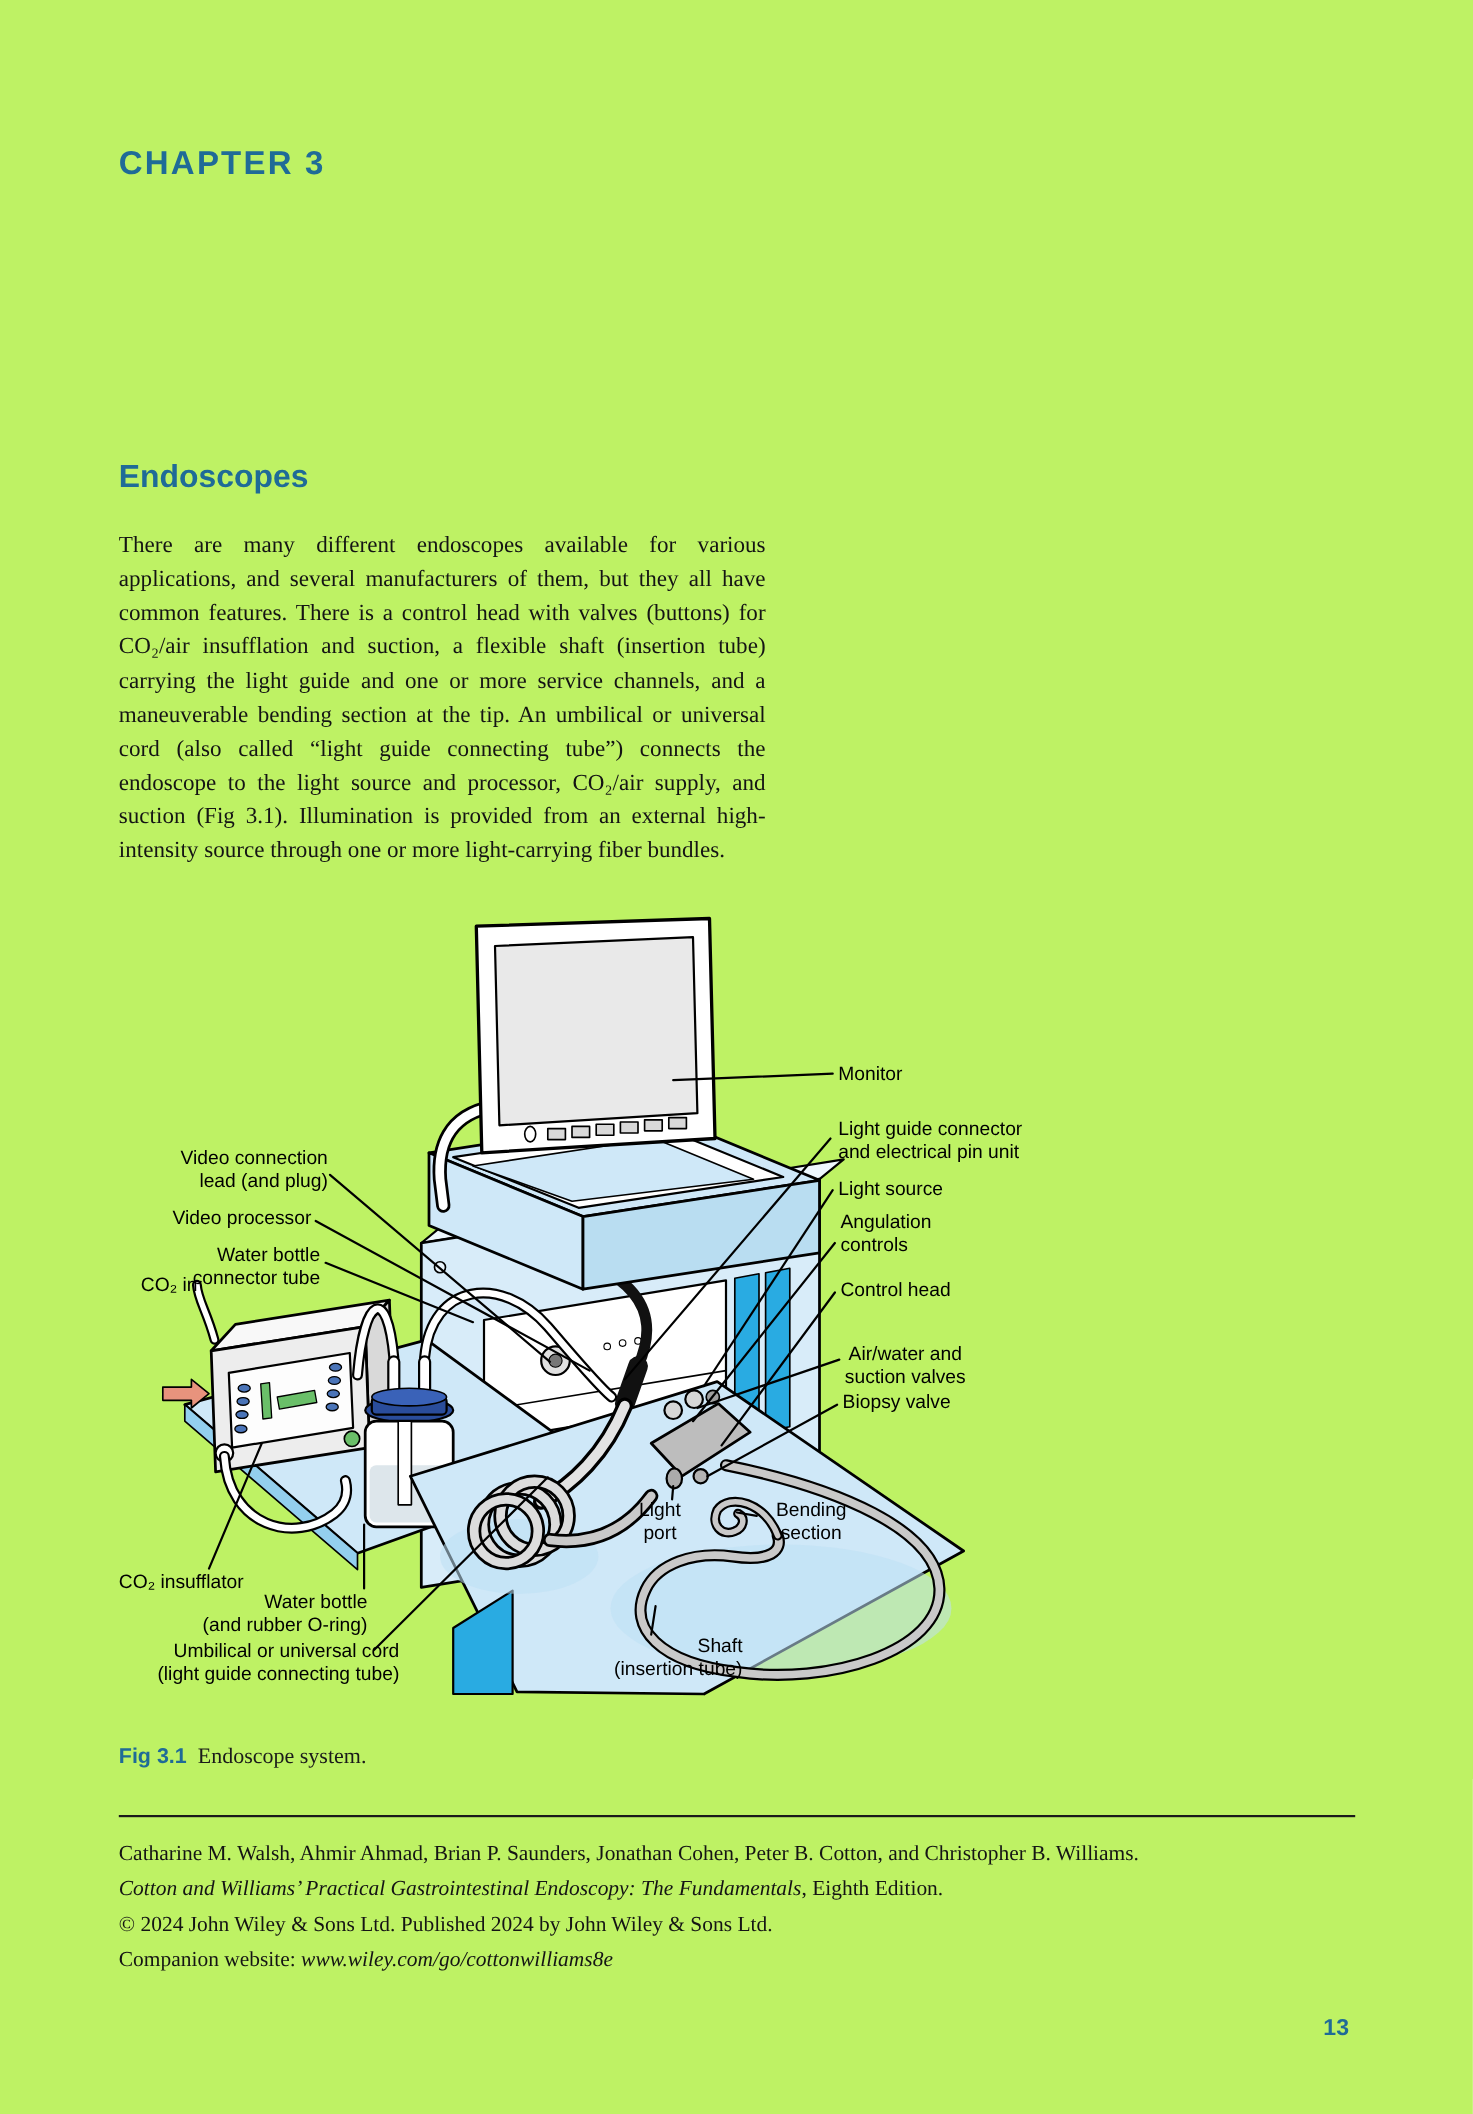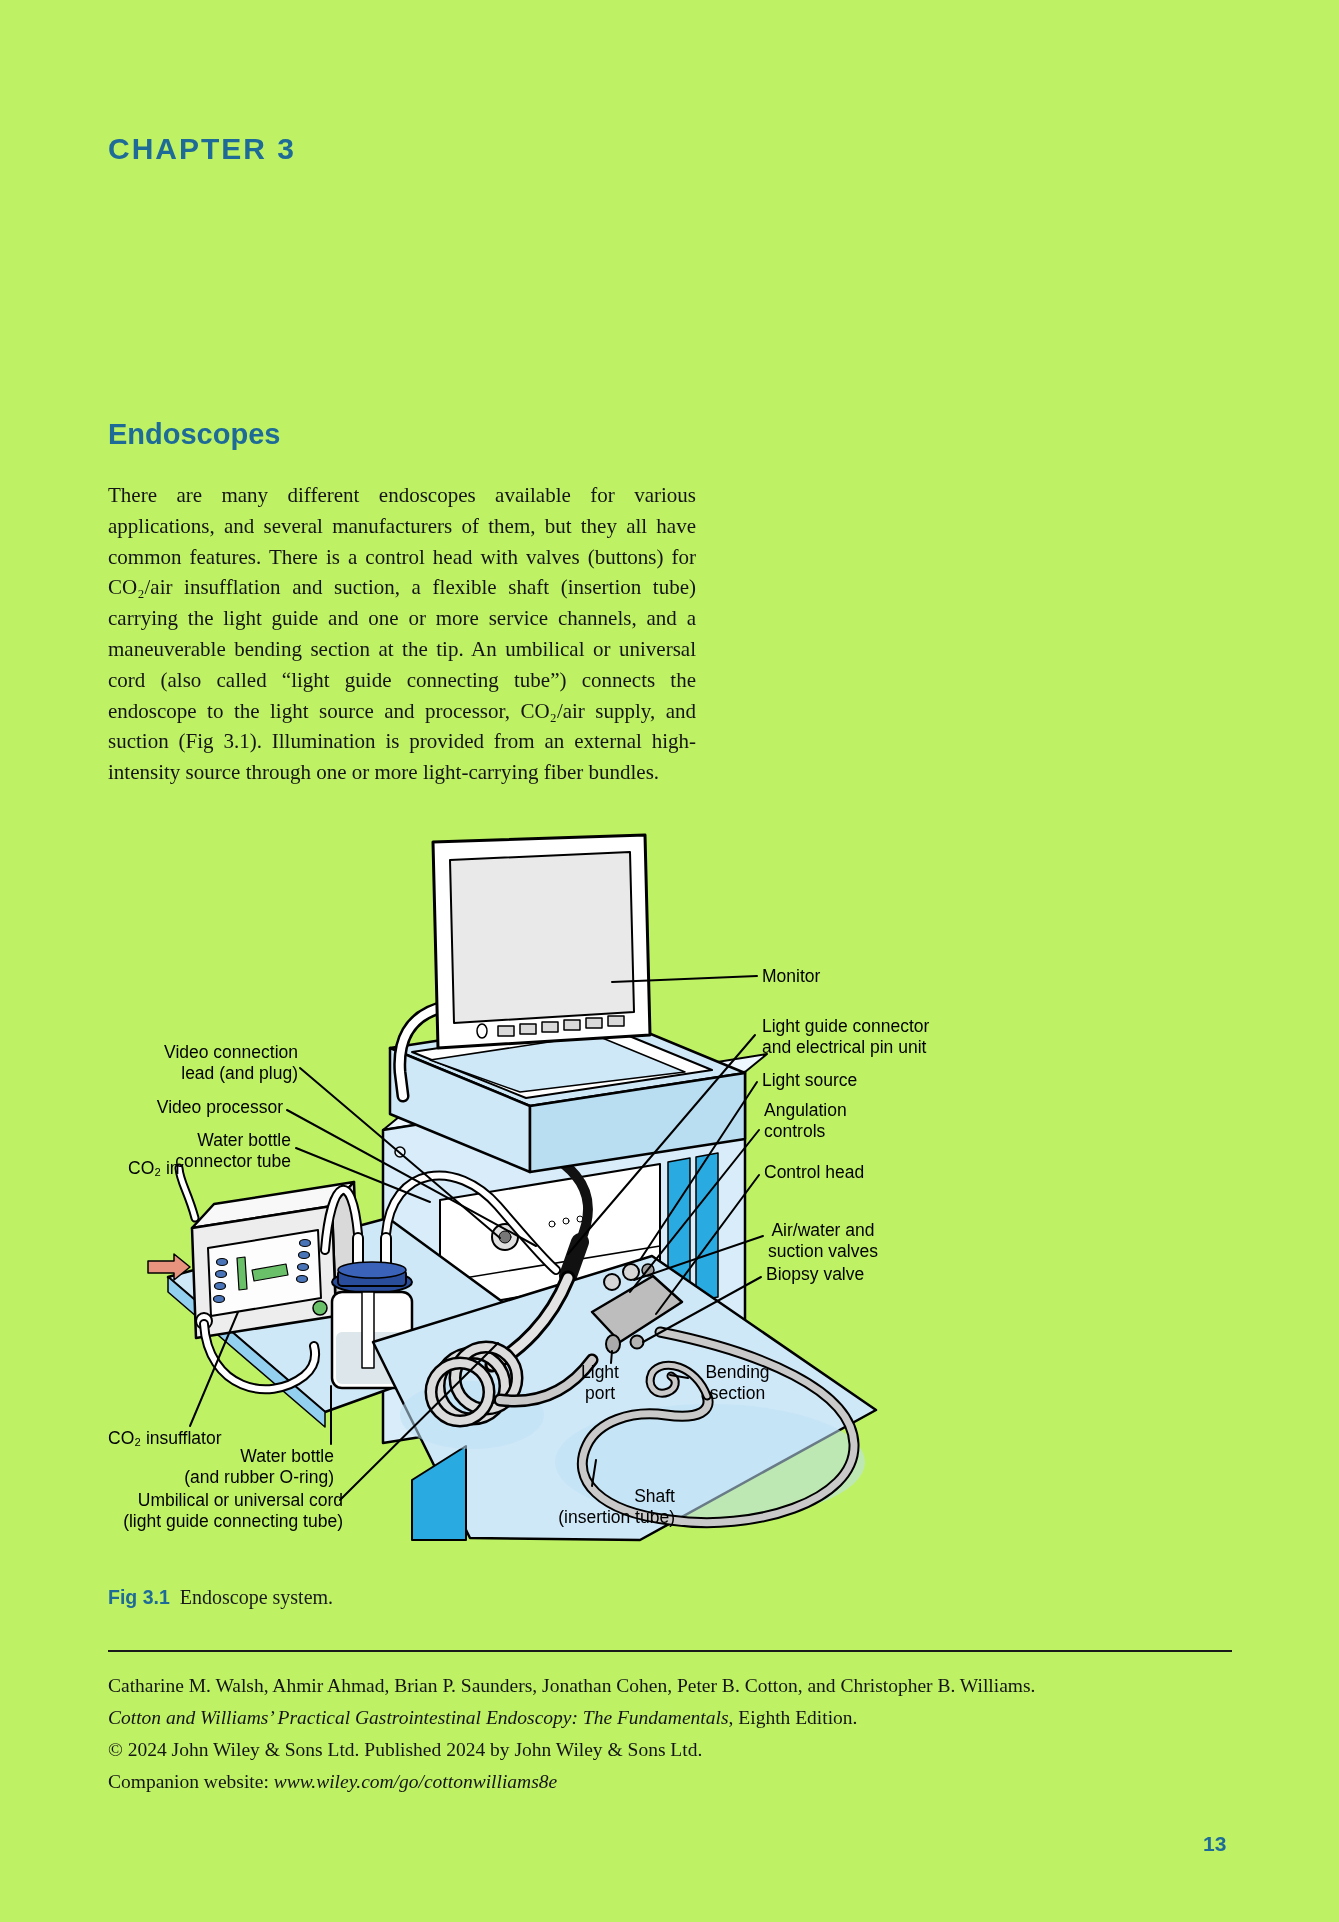--- a/index.html
+++ b/index.html
@@ -237,21 +237,21 @@
     <div class="fig-label" style="left:768px; top:390px;text-align:center;">Air/water and
 suction valves</div>
     <div class="fig-label" style="left:766px; top:434px;">Biopsy valve</div>
     <div class="fig-label lbl-center" style="left:555px; top:532px; width:90px;">Light
 port</div>
     <div class="fig-label lbl-center" style="left:690px; top:532px; width:95px;text-align:center;">Bending
 section</div>
     <div class="fig-label" style="left:108px; top:598px;">CO₂ insufflator</div>
     <div class="fig-label lbl-right" style="right:1005px; top:616px;">Water bottle
 (and rubber O-ring)</div>
-    <div class="fig-label lbl-right" style="right:996px; top:660px;">Umbilical or universal cord
+    <div class="fig-label lbl-right" style="right:976px; top:660px;">Umbilical or universal cord
 (light guide connecting tube)</div>
     <div class="fig-label lbl-center" style="left:515px; top:656px; width:160px;text-align:right;">Shaft
 (insertion tube)</div>
   </div>
 
   <div class="fig-caption">
     <span class="cap-label">Fig 3.1</span><span>Endoscope system.</span>
   </div>
 
   <div class="footer-rule"></div>

